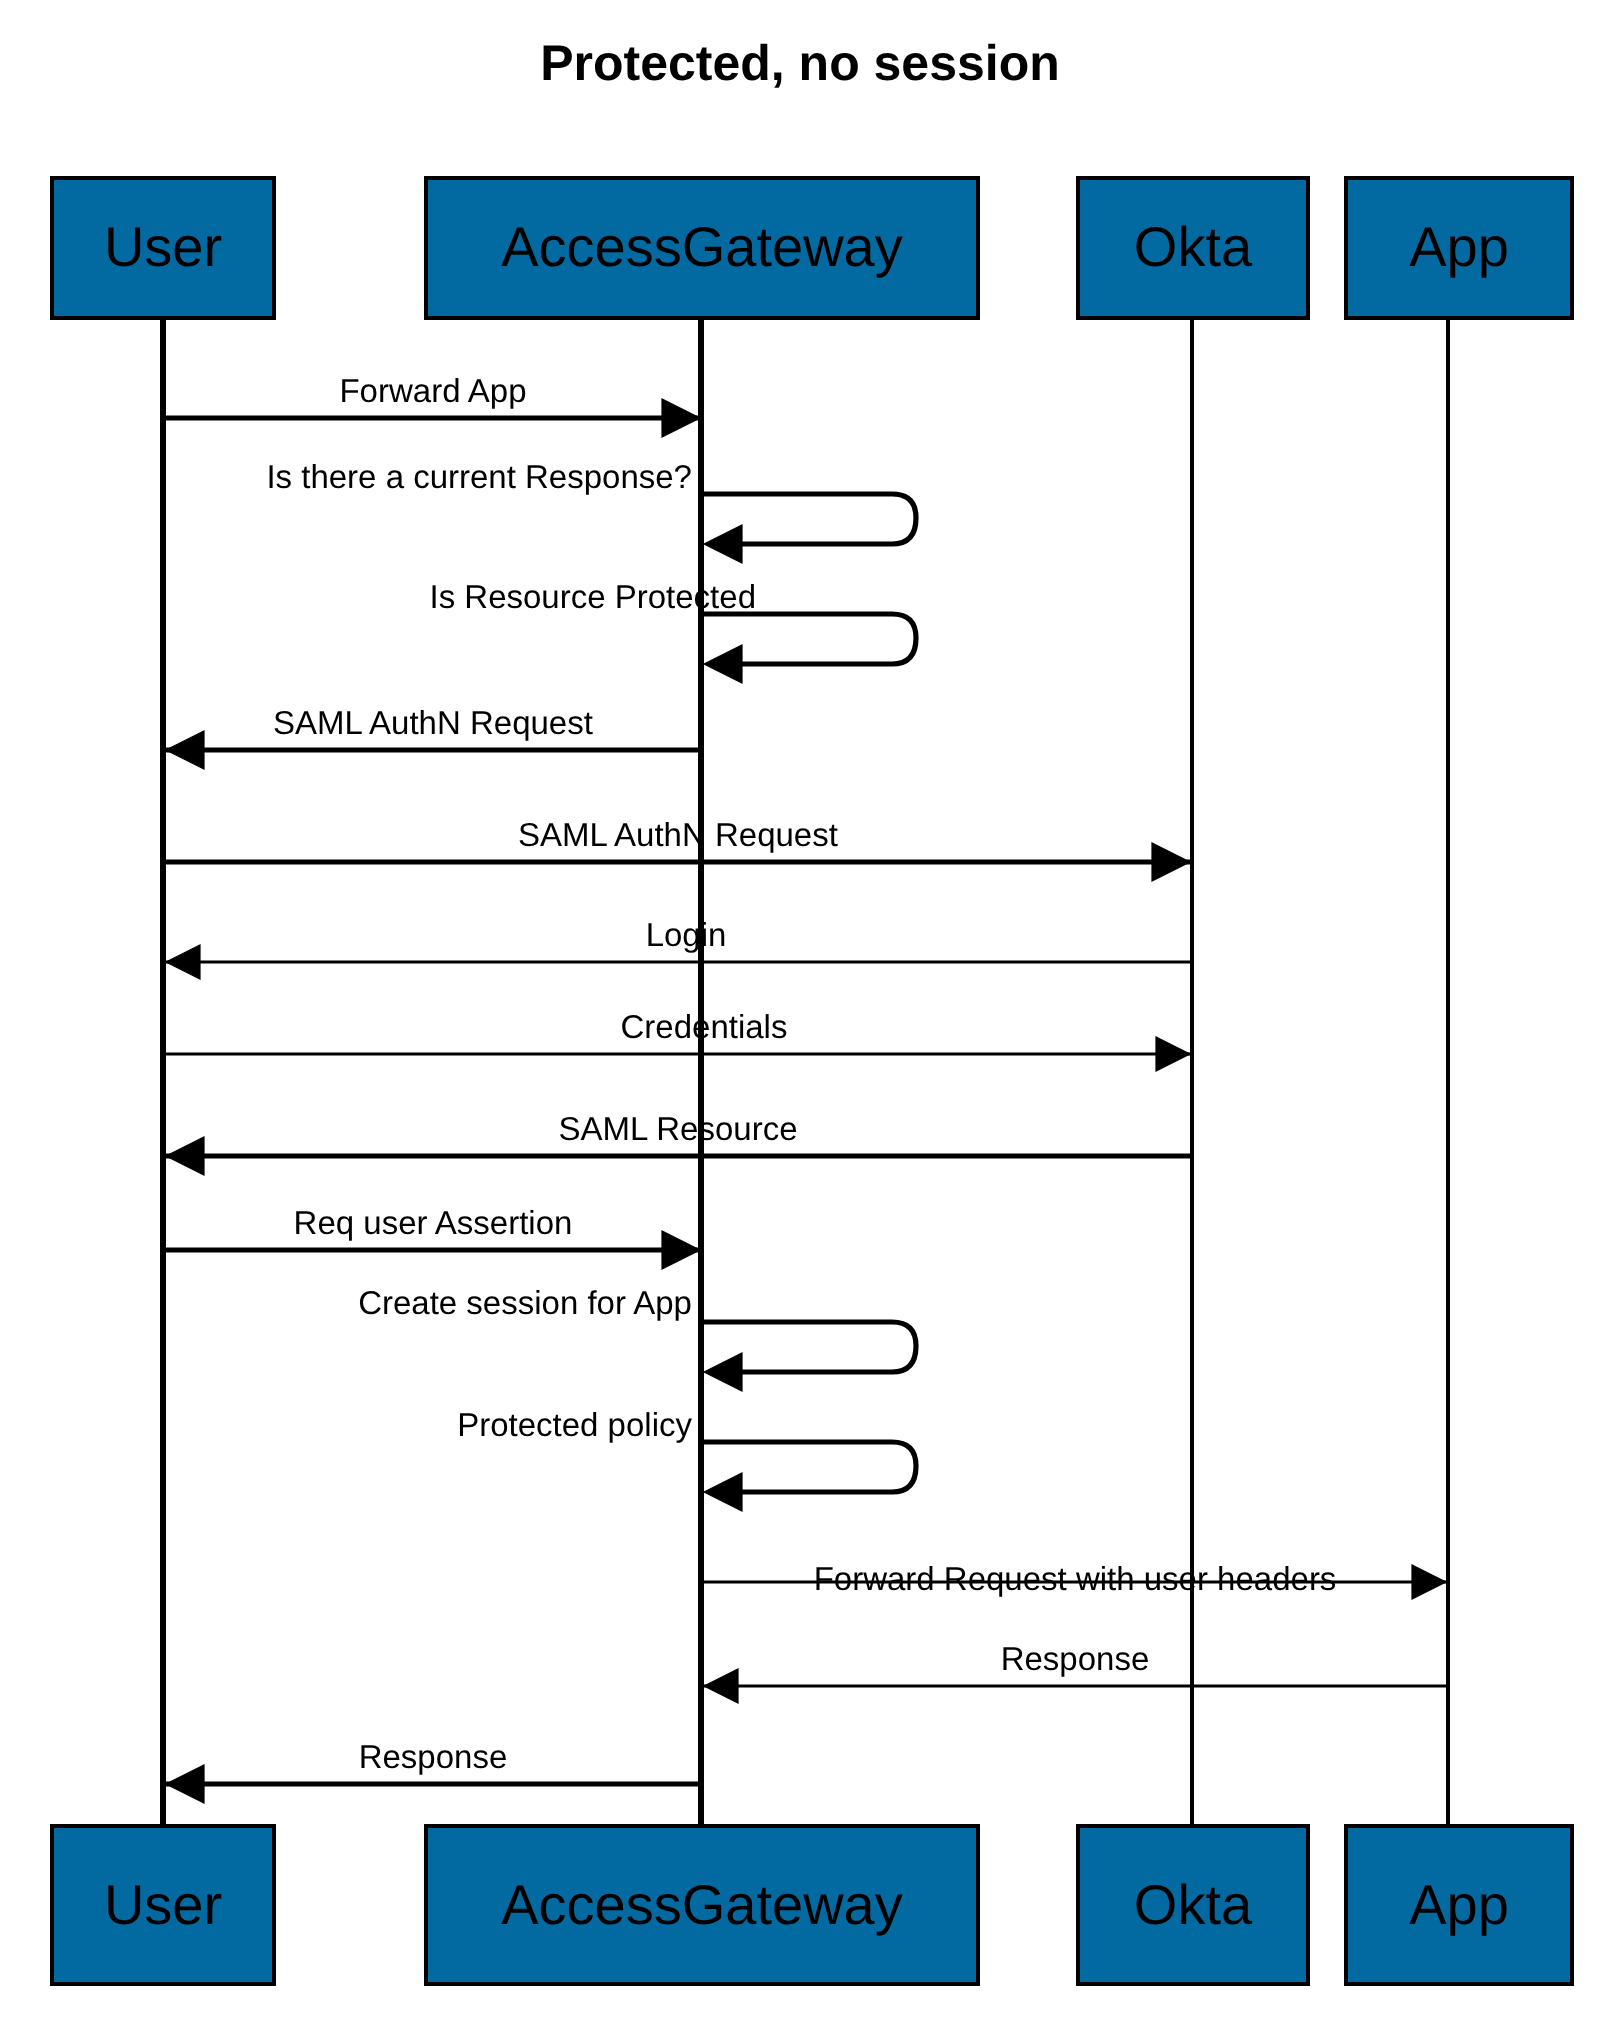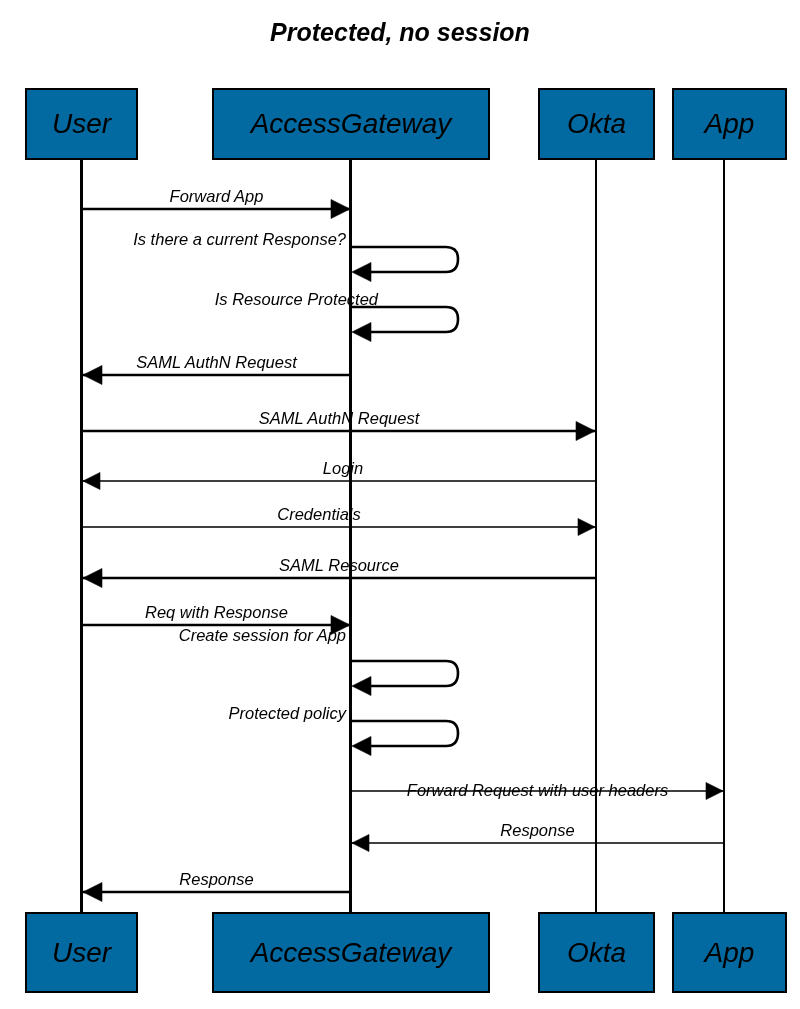--- a/index.html
+++ b/index.html
@@ -1,18 +1,18 @@
 <!DOCTYPE html>
 <html><head>
 <meta charset="utf-8">
 <style>
   html,body{margin:0;padding:0;background:#ffffff;}
   body{width:800px;height:1009px;position:relative;overflow:hidden;
        font-family:"Liberation Sans","DejaVu Sans",sans-serif;color:#000;}
-  #stage{position:absolute;left:0;top:0;width:800px;height:784px;font-style:italic;}
+  #stage{position:absolute;left:0;top:0;width:800px;height:784px;}
   #title{position:absolute;left:0;top:18px;width:800px;text-align:center;
          font-size:25px;font-weight:bold;letter-spacing:0px;}
   .pbox{position:absolute;box-sizing:border-box;border:2px solid #000;background:#0369a1;
         display:flex;align-items:center;justify-content:center;
         font-size:28px;font-weight:normal;line-height:1;z-index:3;}
   .lifeline{position:absolute;background:#000;z-index:1;}
   svg#arrows{position:absolute;left:0;top:0;width:800px;height:1009px;z-index:2;
              pointer-events:none;}
   .mlabel{position:absolute;font-size:16.5px;white-space:nowrap;z-index:4;line-height:1;}
   .mlabel.r{transform:translateX(-100%);}
@@ -91,22 +91,22 @@
       <path d="M 83 892 L 102 882.5 L 102 901.5 Z" fill="#000000" stroke="#000000" stroke-width="0.6" stroke-linejoin="miter"></path>
     </svg>
 
   <div id="labels">
       <div class="mlabel c" style="left: 216.5px; top: 188px;">Forward App</div>
       <div class="mlabel r" style="left: 346px; top: 231px;">Is there a current Response?</div>
       <div class="mlabel r" style="left: 346px; top: 291px; margin-left: 32px;">Is Resource Protected</div>
       <div class="mlabel c" style="left: 216.5px; top: 354px;">SAML AuthN Request</div>
       <div class="mlabel c" style="left: 339px; top: 410px;">SAML AuthN Request</div>
       <div class="mlabel c" style="left: 343px; top: 460px;">Login</div>
-      <div class="mlabel c" style="left: 319px; top: 506px;">Credentials</div>
+      <div class="mlabel c" style="left: 352px; top: 506px;">Credentials</div>
       <div class="mlabel c" style="left: 339px; top: 557px;">SAML Resource</div>
-      <div class="mlabel c" style="left: 216.5px; top: 604px;">Req with Response</div>
-      <div class="mlabel r" style="left: 346px; top: 627px;">Create session for App</div>
+      <div class="mlabel c" style="left: 216.5px; top: 604px;">Req user Assertion</div>
+      <div class="mlabel r" style="left: 346px; top: 644px;">Create session for App</div>
       <div class="mlabel r" style="left: 346px; top: 705px;">Protected policy</div>
       <div class="mlabel c" style="left: 537.5px; top: 770px; margin-top: 12px;">Forward Request with user headers</div>
       <div class="mlabel c" style="left: 537.5px; top: 822px;">Response</div>
       <div class="mlabel c" style="left: 216.5px; top: 871px;">Response</div>
     </div>
 </div>
 
 </body></html>

